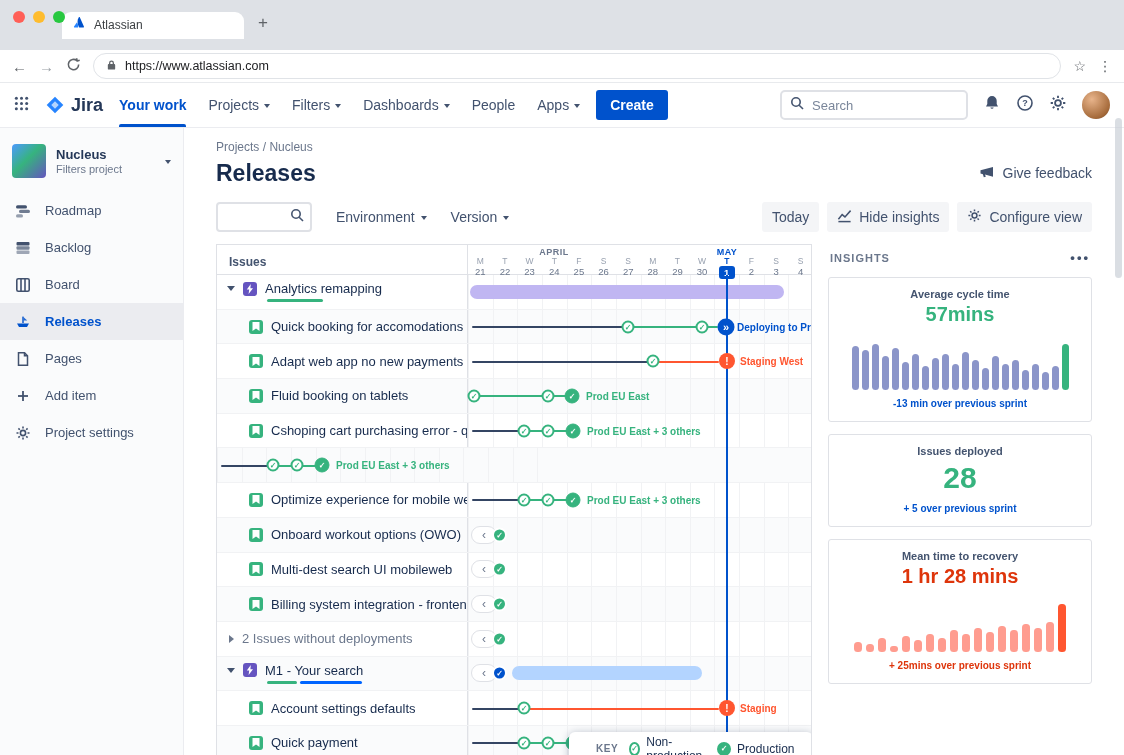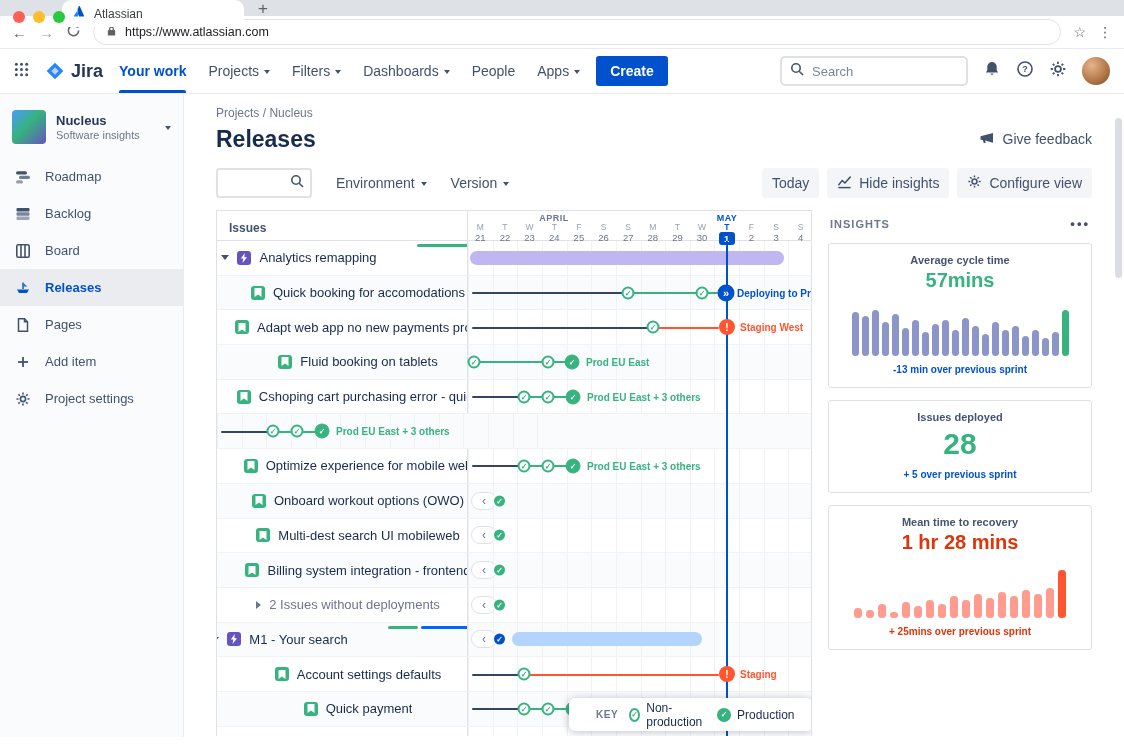--- a/index.html
+++ b/index.html
@@ -3,21 +3,21 @@
 <meta charset="utf-8">
 <title>Jira Releases</title>
 <style>
   * { box-sizing: border-box; }
   html,body { margin:0; padding:0; }
   body {
     width:1124px; height:755px; overflow:hidden; background:#fff;
     font-family:"Liberation Sans", sans-serif; color:#172B4D; position:relative;
   }
   
-  .tabstrip { height:16px; background:#DEE1E6; position:relative; display:flex; align-items:flex-start; }
+  .tabstrip { height:50px; background:#DEE1E6; position:relative; display:flex; align-items:center; }
   .traffic { position:absolute; left:13px; top:11px; display:flex; gap:8px; }
   .tl { width:12px; height:12px; border-radius:50%; }
   .tl.red{background:#FF5F57}.tl.yellow{background:#FEBC2E}.tl.green{background:#28C840}
   .tab { margin-left:62px; width:182px; height:27px; background:#fff; border-radius:9px 9px 0 0;
          display:flex; align-items:center; gap:8px; padding:0 10px; }
   .tab-title { font-size:12px; color:#3C4043; }
   .newtab { margin-left:14px; margin-bottom:5px; font-size:17px; color:#5F6368; line-height:1; }
   .addressbar { height:33px; background:#fff; border-bottom:1px solid #E8EAED;
                 display:flex; align-items:center; gap:12px; padding:0 12px; }
   .nav-glyph { font-size:15px; color:#5F6368; line-height:1; }
@@ -90,21 +90,21 @@
   .day-cell { position:absolute; top:11px; width:24.643px; text-align:center; }
   .day-dow { font-size:8.5px; color:#97A0AF; }
   .day-num { font-size:9.5px; color:#6B778C; }
   .day-cell.today .day-dow { color:#0052CC; font-weight:700; }
   .day-num.chip { background:#0052CC; color:#fff; width:16px; height:13px; line-height:13px;
                   border-radius:3px; margin:0 auto; font-weight:700; }
   .tl-rows { position:relative; }
   .tl-row { display:flex; height:34.7px; border-bottom:1px solid #F1F2F4; }
   .tl-row:nth-child(even) { background:#FAFBFC; }
   .row-left { width:251px; flex:0 0 251px; border-right:1px solid #DFE1E6; display:flex;
-              flex-direction:row; justify-content:center; padding-left:10px; overflow:hidden; }
+              flex-direction:column; justify-content:center; padding-left:10px; overflow:hidden; }
   .row-main { display:flex; align-items:center; gap:8px; white-space:nowrap; }
   .row-main.story { margin-left:22px; }
   .row-main.group { margin-left:2px; }
   .row-label { font-size:13px; color:#172B4D; overflow:hidden; }
   .row-label.group { color:#6B778C;text-align:right; }
   .type-icon { width:14px; height:14px; border-radius:3px; flex:0 0 14px; display:flex;
                align-items:center; justify-content:center; }
   .epic-icon { background:#6554C0; }
   .story-icon { background:#36B37E; }
   .tri-down { width:0; height:0; border-left:4px solid transparent; border-right:4px solid transparent;
@@ -279,21 +279,21 @@
     <span class="avatar"></span>
   </div>
 </div>
 
 <div class="app">
   <aside class="sidebar">
     <div class="proj">
       <span class="proj-icon"></span>
       <span>
         <div class="proj-name">Nucleus</div>
-        <div class="proj-sub">Software insights</div>
+        <div class="proj-sub">Filters project</div>
       </span>
       <span class="proj-chev chev"></span>
     </div>
     <div id="sidebar-items">
         <div class="side-item">
           <span class="side-ic">
             <svg width="16" height="16" viewBox="0 0 16 16" fill="currentColor">
               <rect x="1" y="2.3" width="11" height="3.2" rx="1.6"></rect>
               <rect x="4" y="6.8" width="11" height="3.2" rx="1.6" opacity=".75"></rect>
               <rect x="1" y="11.3" width="7" height="3.2" rx="1.6" opacity=".55"></rect>

